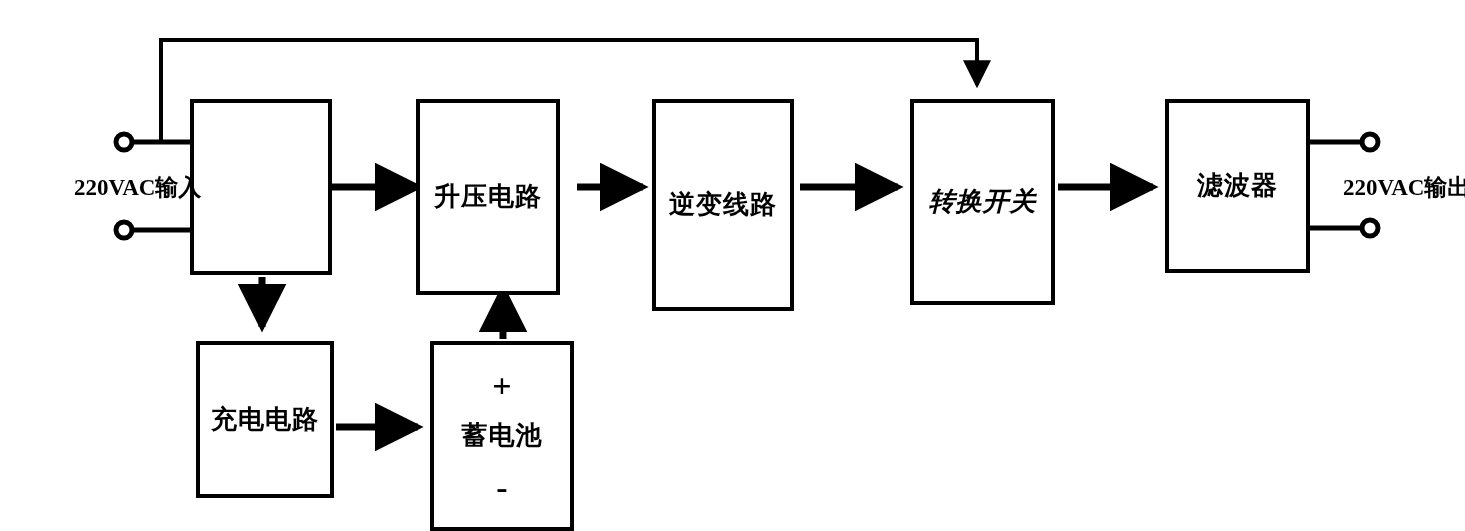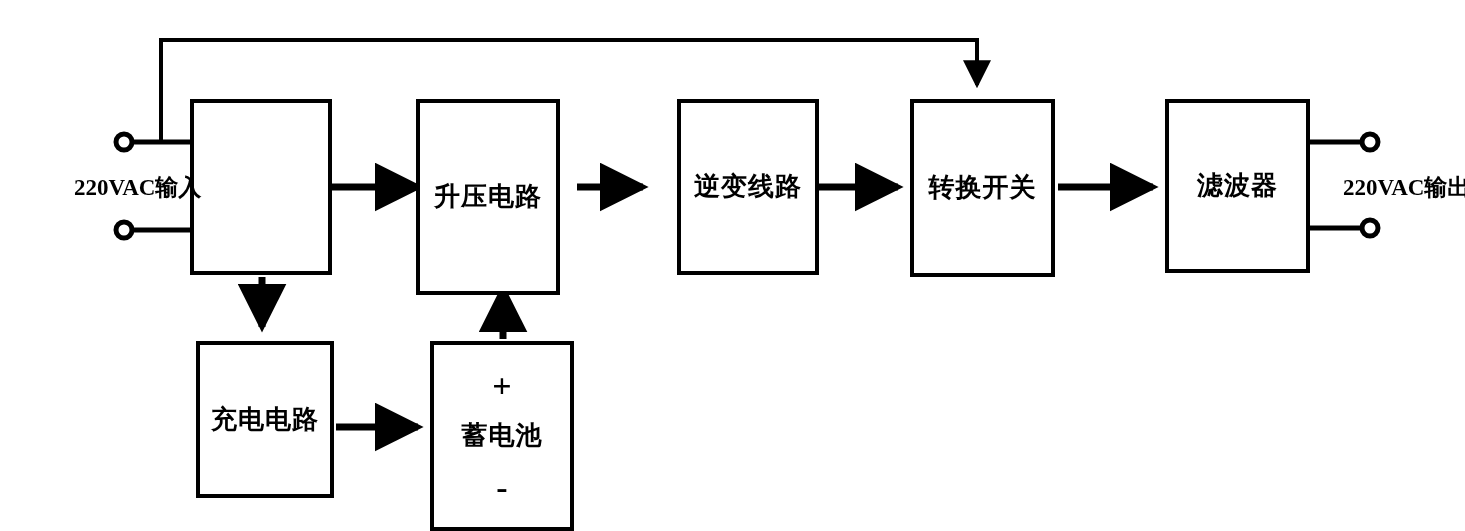--- a/index.html
+++ b/index.html
@@ -110,25 +110,25 @@
       <path d="M261,169 L285,207 L237,207 Z" stroke="#000000" stroke-width="5" fill="none"></path>
     </g>
   </svg>
 
   <div class="blk" style="left:190px; top:99px; width:142px; height:176px;"></div>
 
   <div class="blk" style="left:416px; top:99px; width:144px; height:196px;">
     <span class="blk-label">升压电路</span>
   </div>
 
-  <div class="blk" style="left:677px; top:99px; width:142px; height:176px;">
+  <div class="blk" style="left:652px; top:99px; width:142px; height:212px;">
     <span class="blk-label">逆变线路</span>
   </div>
 
-  <div class="blk" style="left:910px; top:99px; width:145px; height:178px;">
+  <div class="blk" style="left:910px; top:99px; width:145px; height:206px;font-style:italic;">
     <span class="blk-label">转换开关</span>
   </div>
 
   <div class="blk" style="left:1165px; top:99px; width:145px; height:174px;">
     <span class="blk-label">滤波器</span>
   </div>
 
   <div class="blk" style="left:196px; top:341px; width:138px; height:157px;">
     <span class="blk-label">充电电路</span>
   </div>

